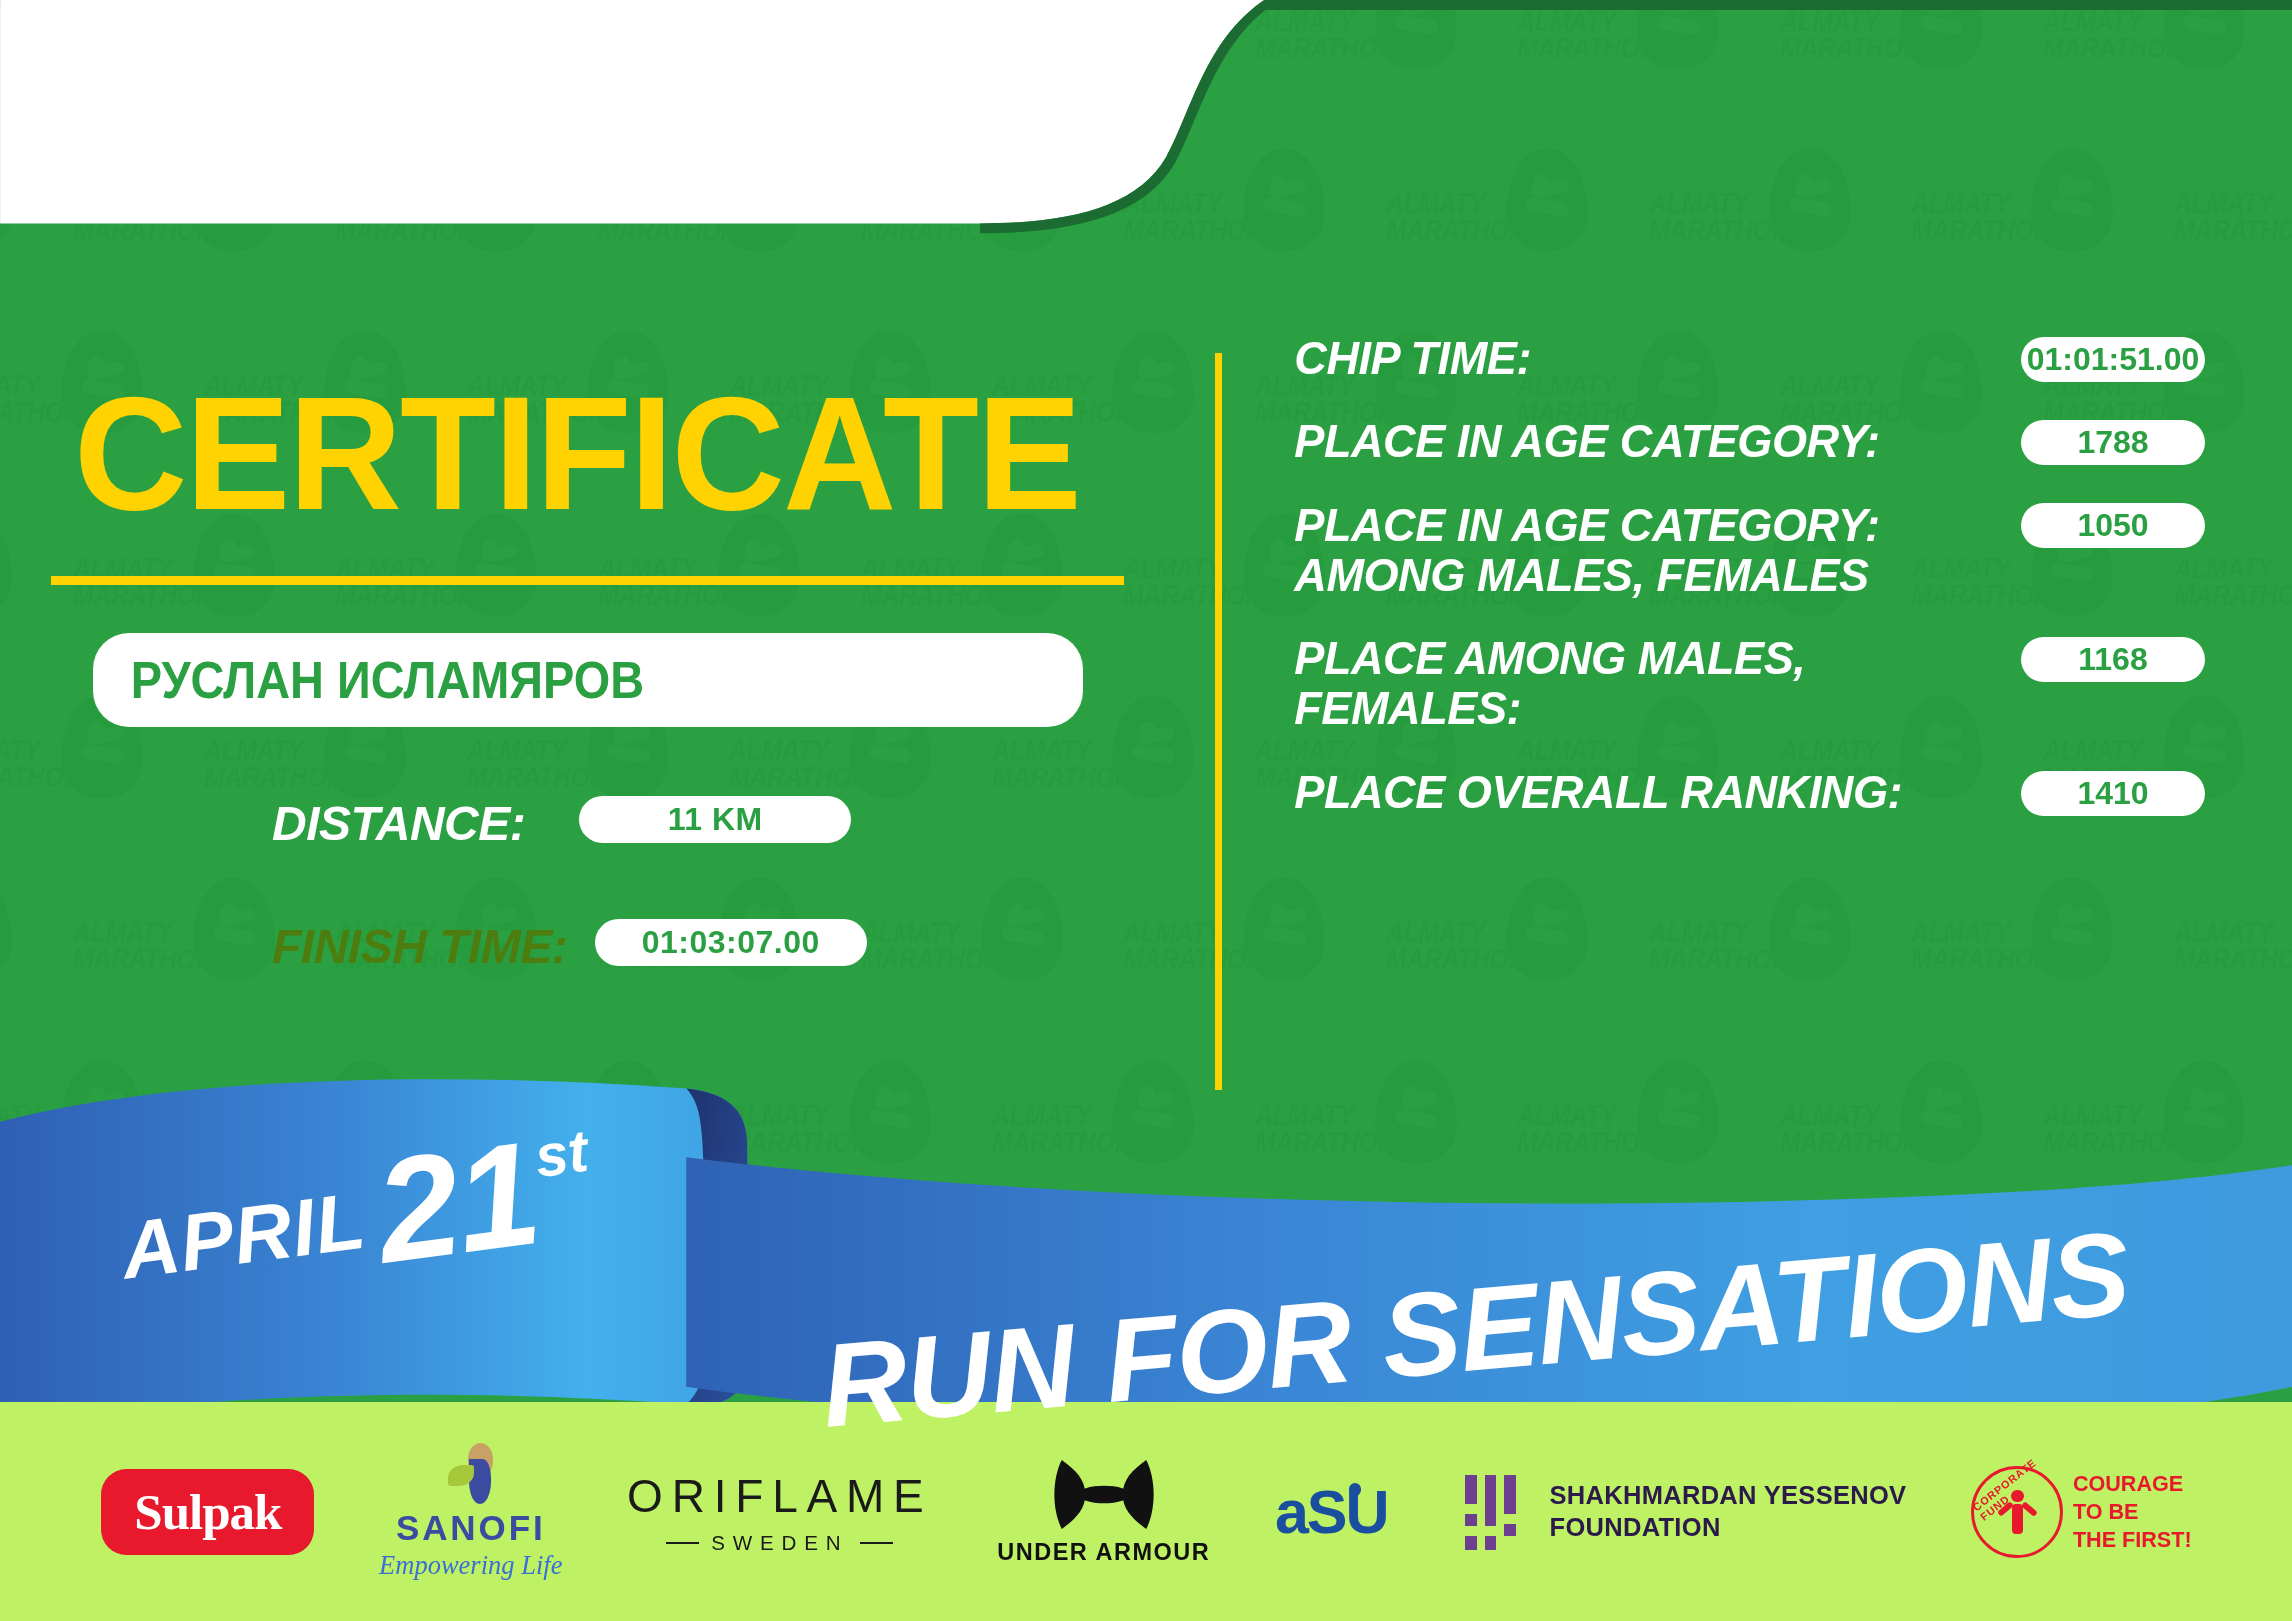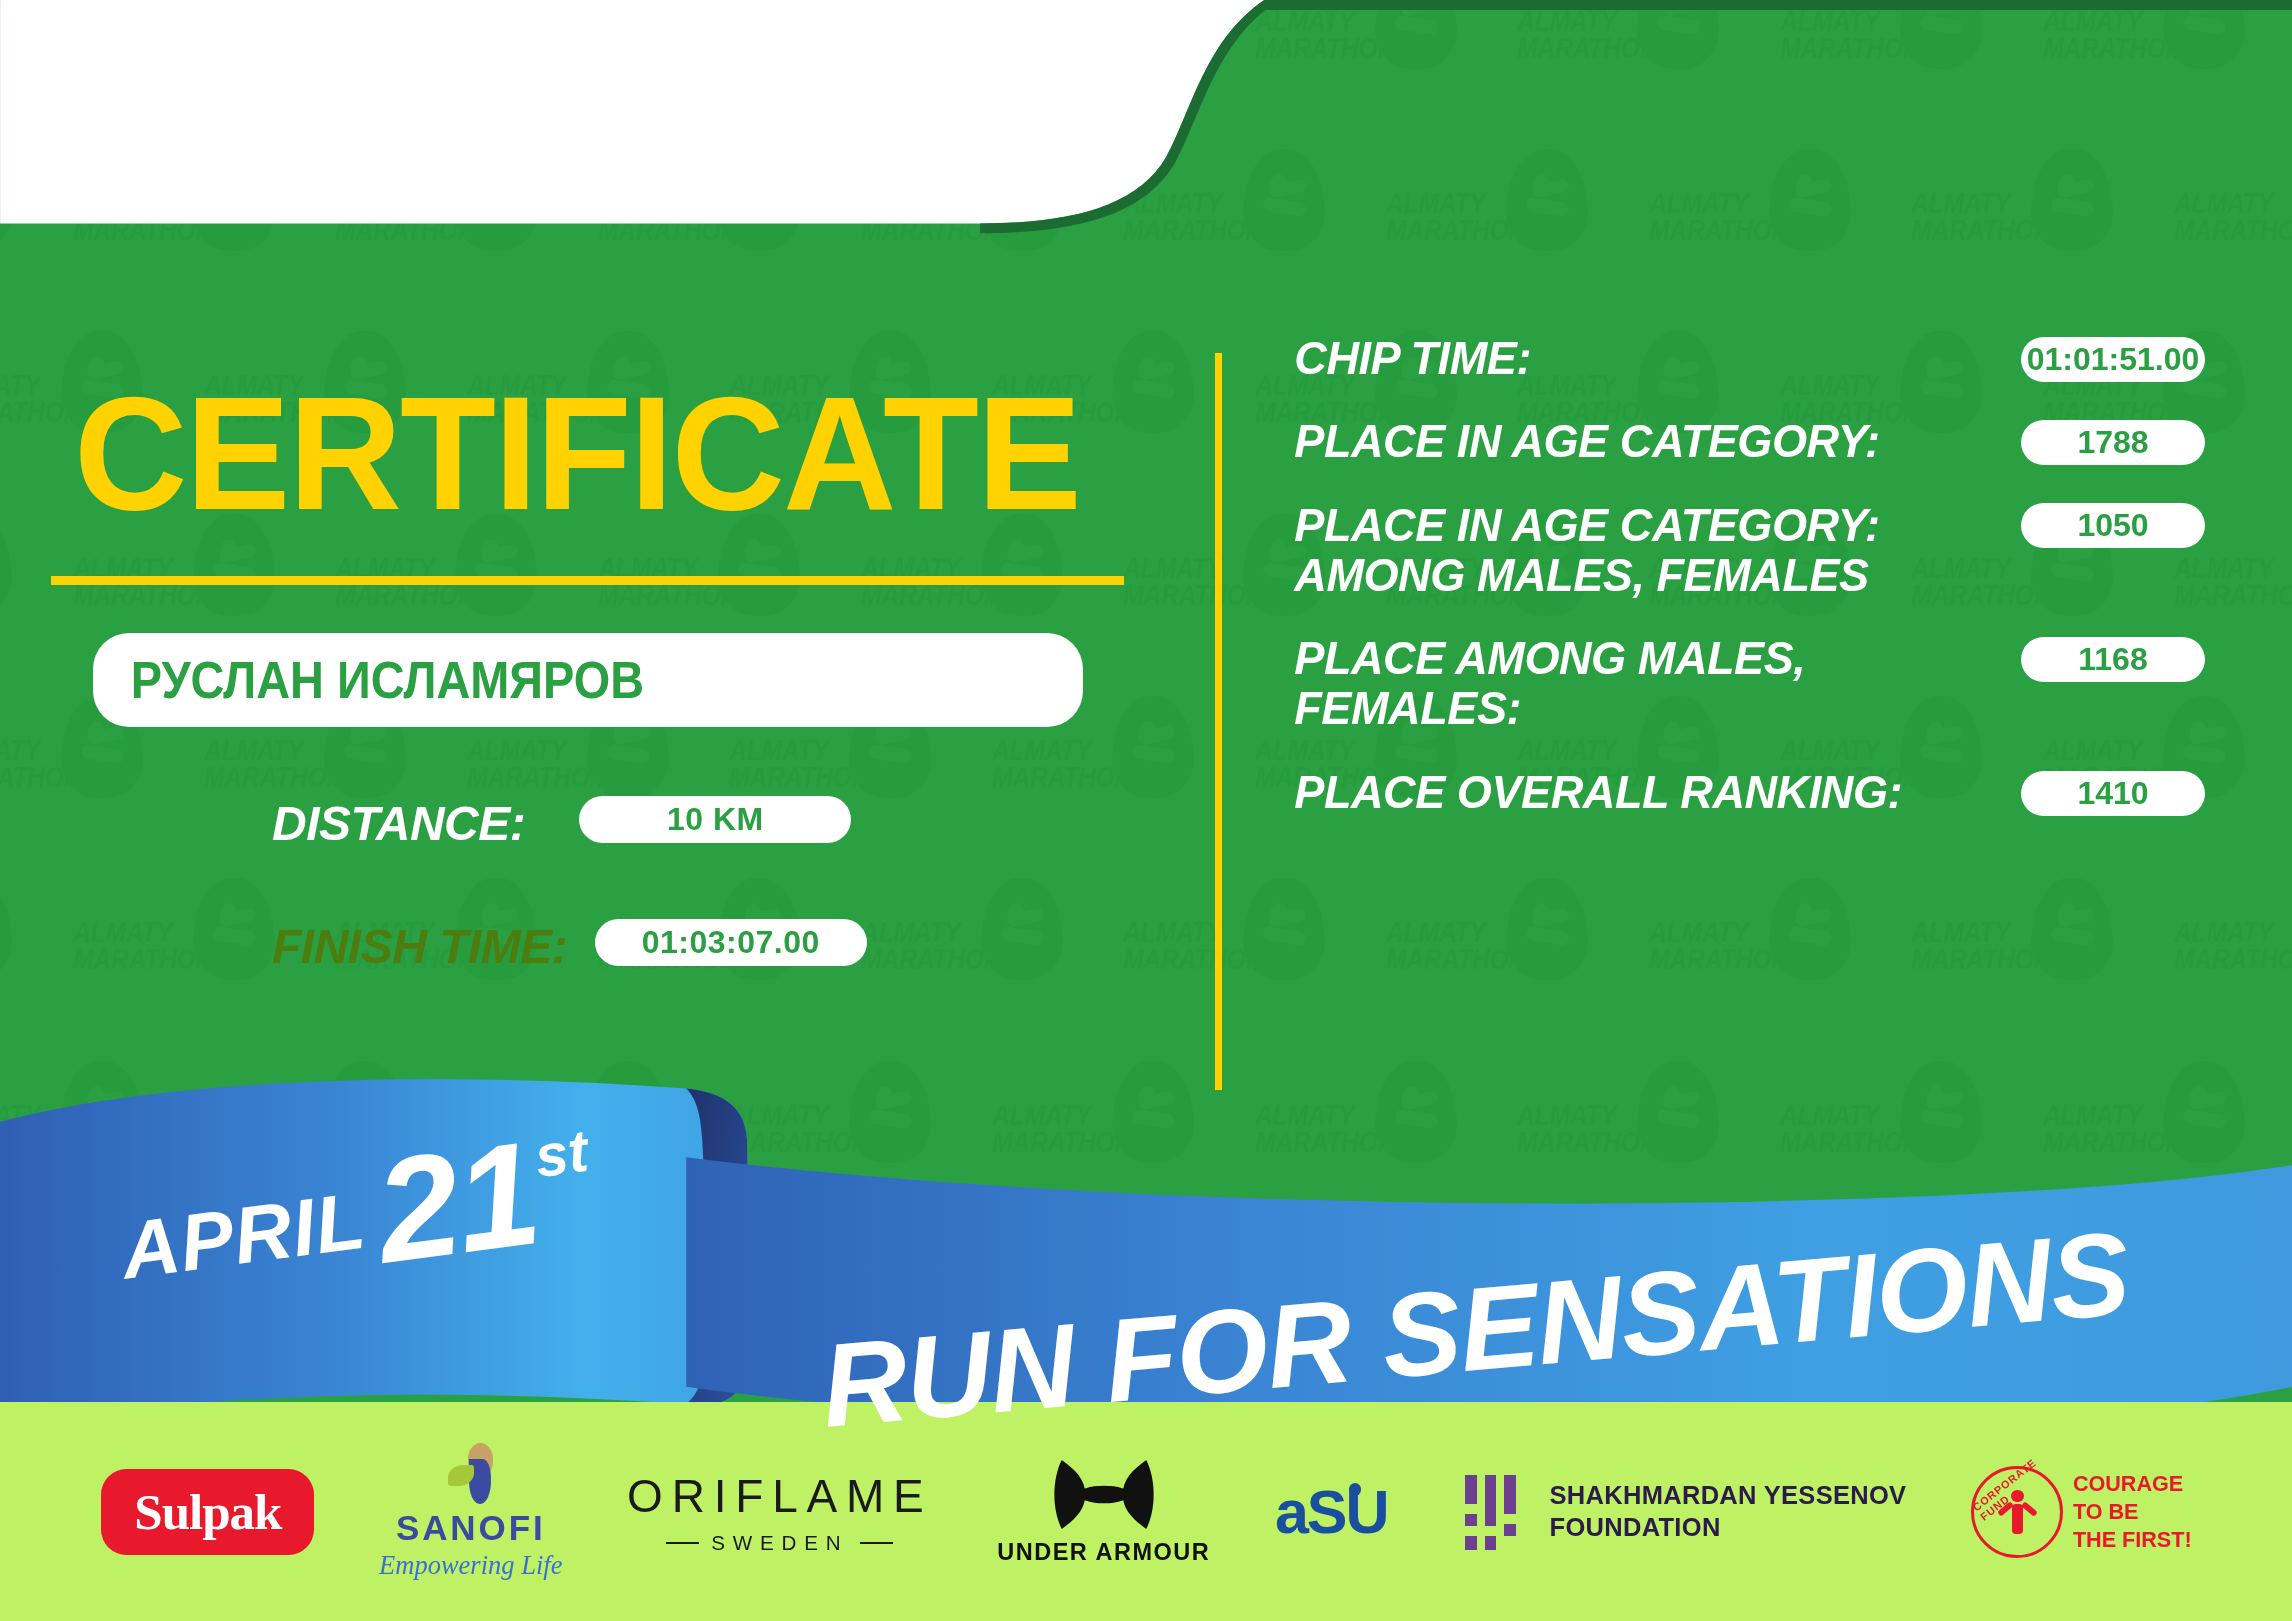--- a/index.html
+++ b/index.html
@@ -923,21 +923,21 @@
   <div class="left-col">
     <div class="cert-title">CERTIFICATE</div>
     <div class="cert-rule"></div>
 
     <div class="name-pill">
       <span>РУСЛАН ИСЛАМЯРОВ</span>
     </div>
 
     <div class="kv-row row-distance">
       <div class="kv-label white">DISTANCE:</div>
-      <div class="kv-pill">10 KM</div>
+      <div class="kv-pill">11 KM</div>
     </div>
 
     <div class="kv-row row-finish">
       <div class="kv-label yellow">FINISH TIME:</div>
       <div class="kv-pill">01:03:07.00</div>
     </div>
   </div>
 
   <div class="v-divider"></div>
 

